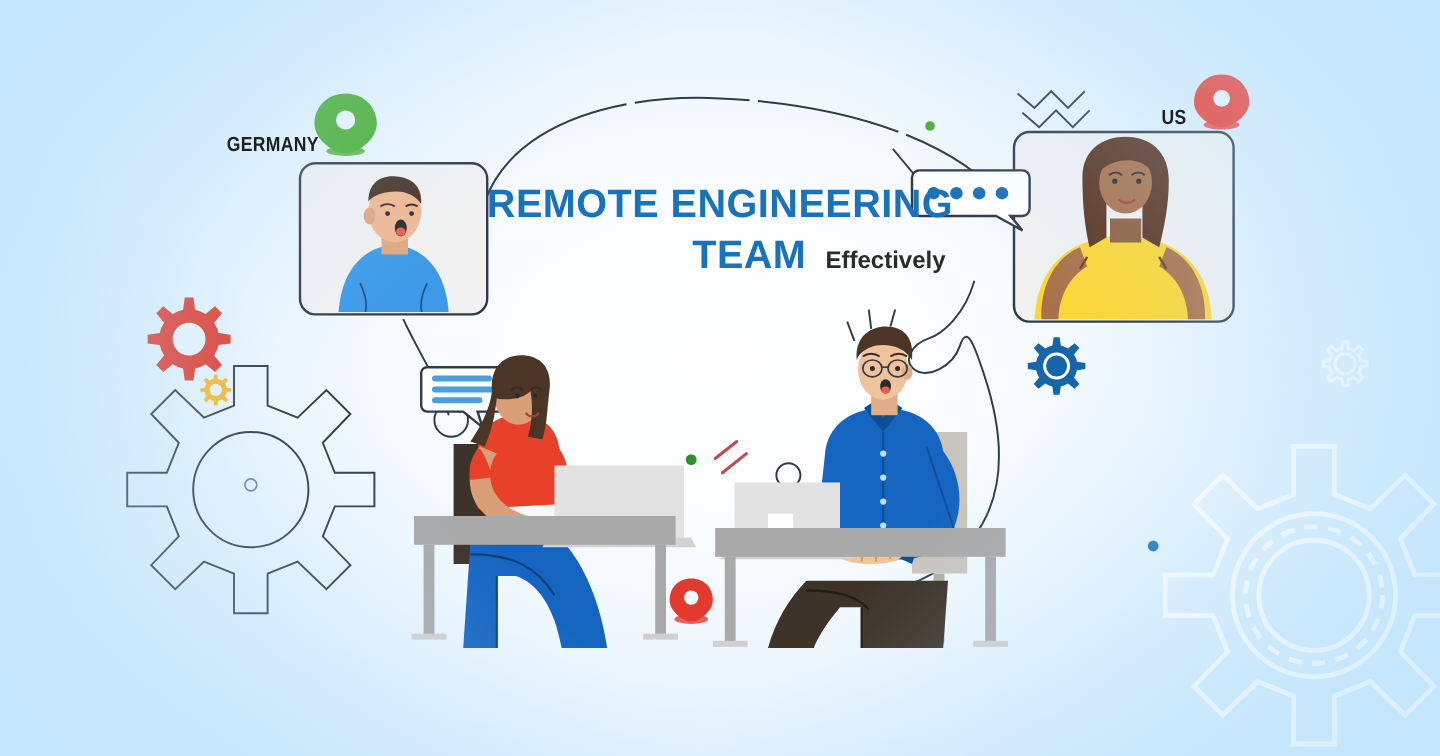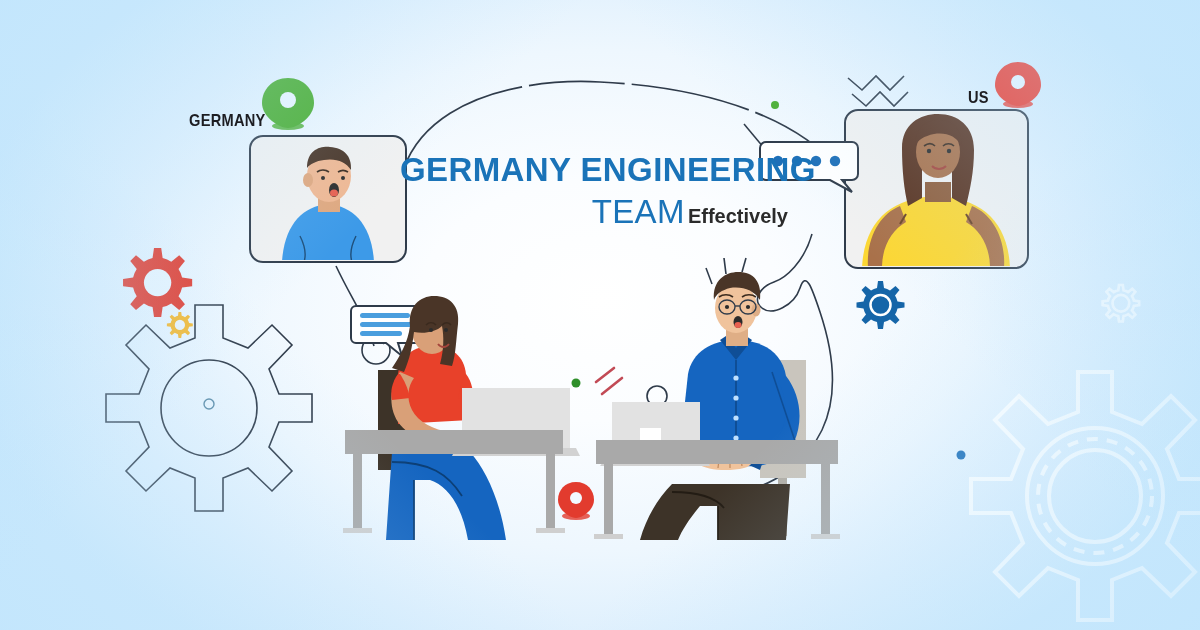--- a/index.html
+++ b/index.html
@@ -55,29 +55,29 @@
   }
   .hl-row3 {
     margin-top: 1px;
     white-space: nowrap;
     line-height: 1.2;
     text-align: right;
     padding-right: 12px;
   }
   .hl-team {
     font-size: 33px;
-    font-weight: 400;
+    font-weight: 700;
     color: #1a73b8;
     letter-spacing: .4px;
   }
   .hl-eff {
     font-size: 20px;
     font-weight: 700;
     color: #2b2b2b;
-    margin-left: 3px;
+    margin-left: 16px;
   }
   .geo-label {
     position: absolute;
     font-weight: 700;
     color: #1d1d22;
     font-size: 17px;
     letter-spacing: .3px;
     transform: scaleX(.86);
     transform-origin: left center;
     z-index: 6;
@@ -443,19 +443,19 @@
   <svg class="layer" viewBox="0 0 1200 630">
     <g>
       <ellipse cx="576" cy="516" rx="14" ry="4" fill="#e23b2e" opacity=".8"></ellipse>
       <path d="M576 482 C 565 482, 558 490, 558 500 C 558 510, 570 518, 576 518
                C 582 518, 594 510, 594 500 C 594 490, 587 482, 576 482 Z" fill="#e23b2e"></path>
       <circle cx="576" cy="498" r="6" fill="#f2f9ff"></circle>
     </g>
   </svg>
 
   <div class="headline-wrap">
-    <div class="hl-main">GERMANY ENGINEERING</div>
+    <div class="hl-main">REMOTE ENGINEERING</div>
     <div class="hl-row3">
       <span class="hl-team">TEAM</span><span class="hl-eff">Effectively</span>
     </div>
   </div>
 
 </div>
 
 </body></html>

